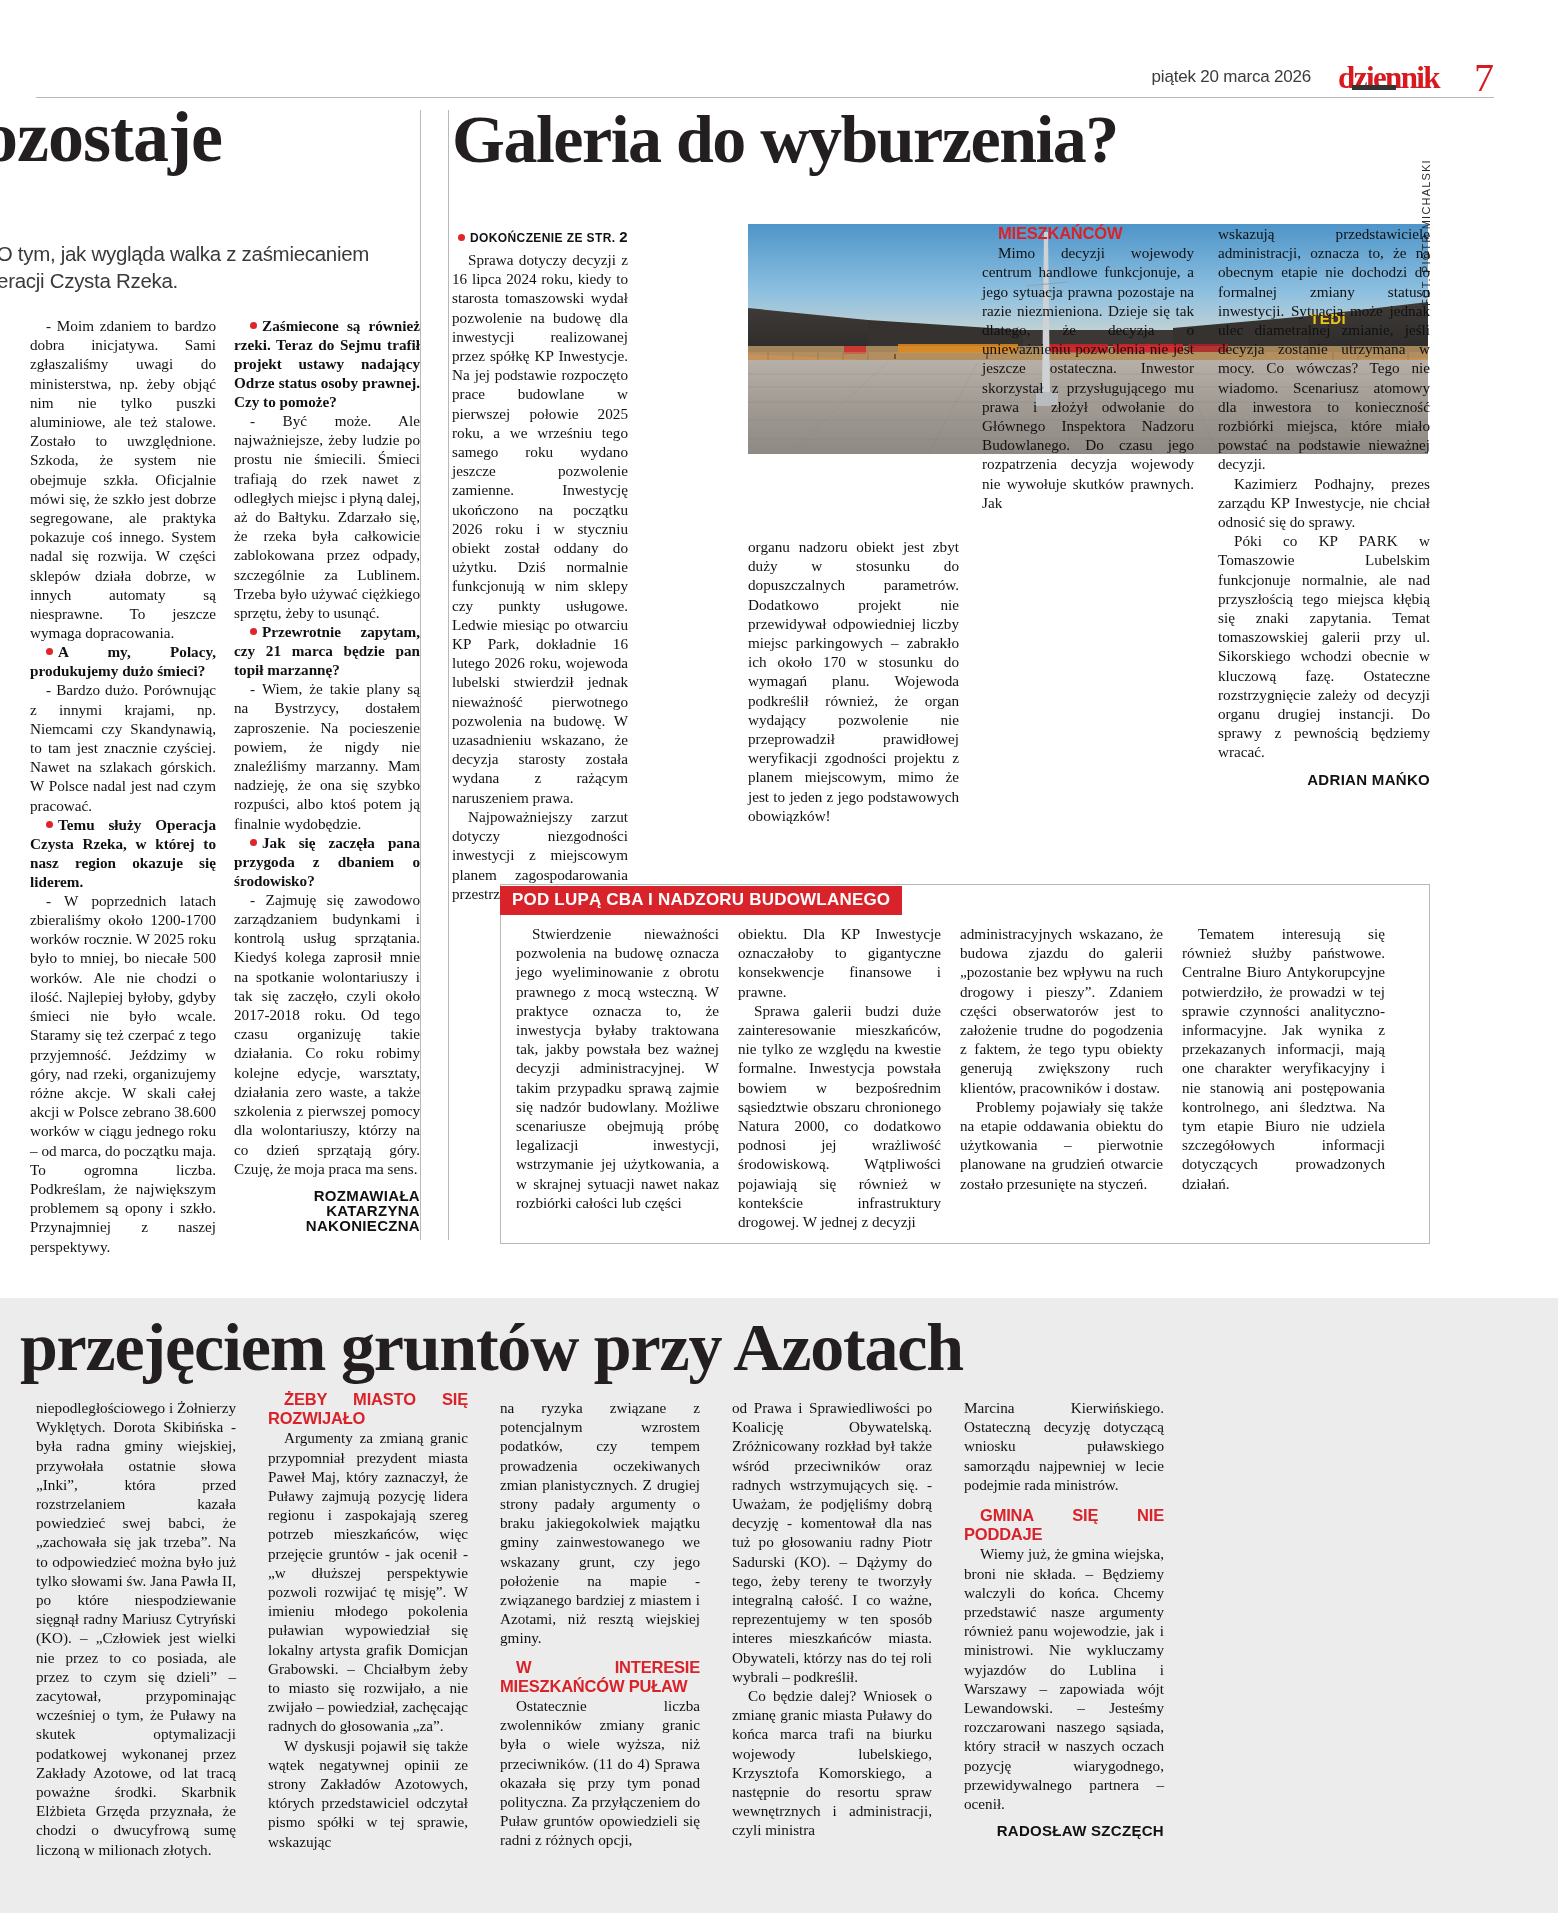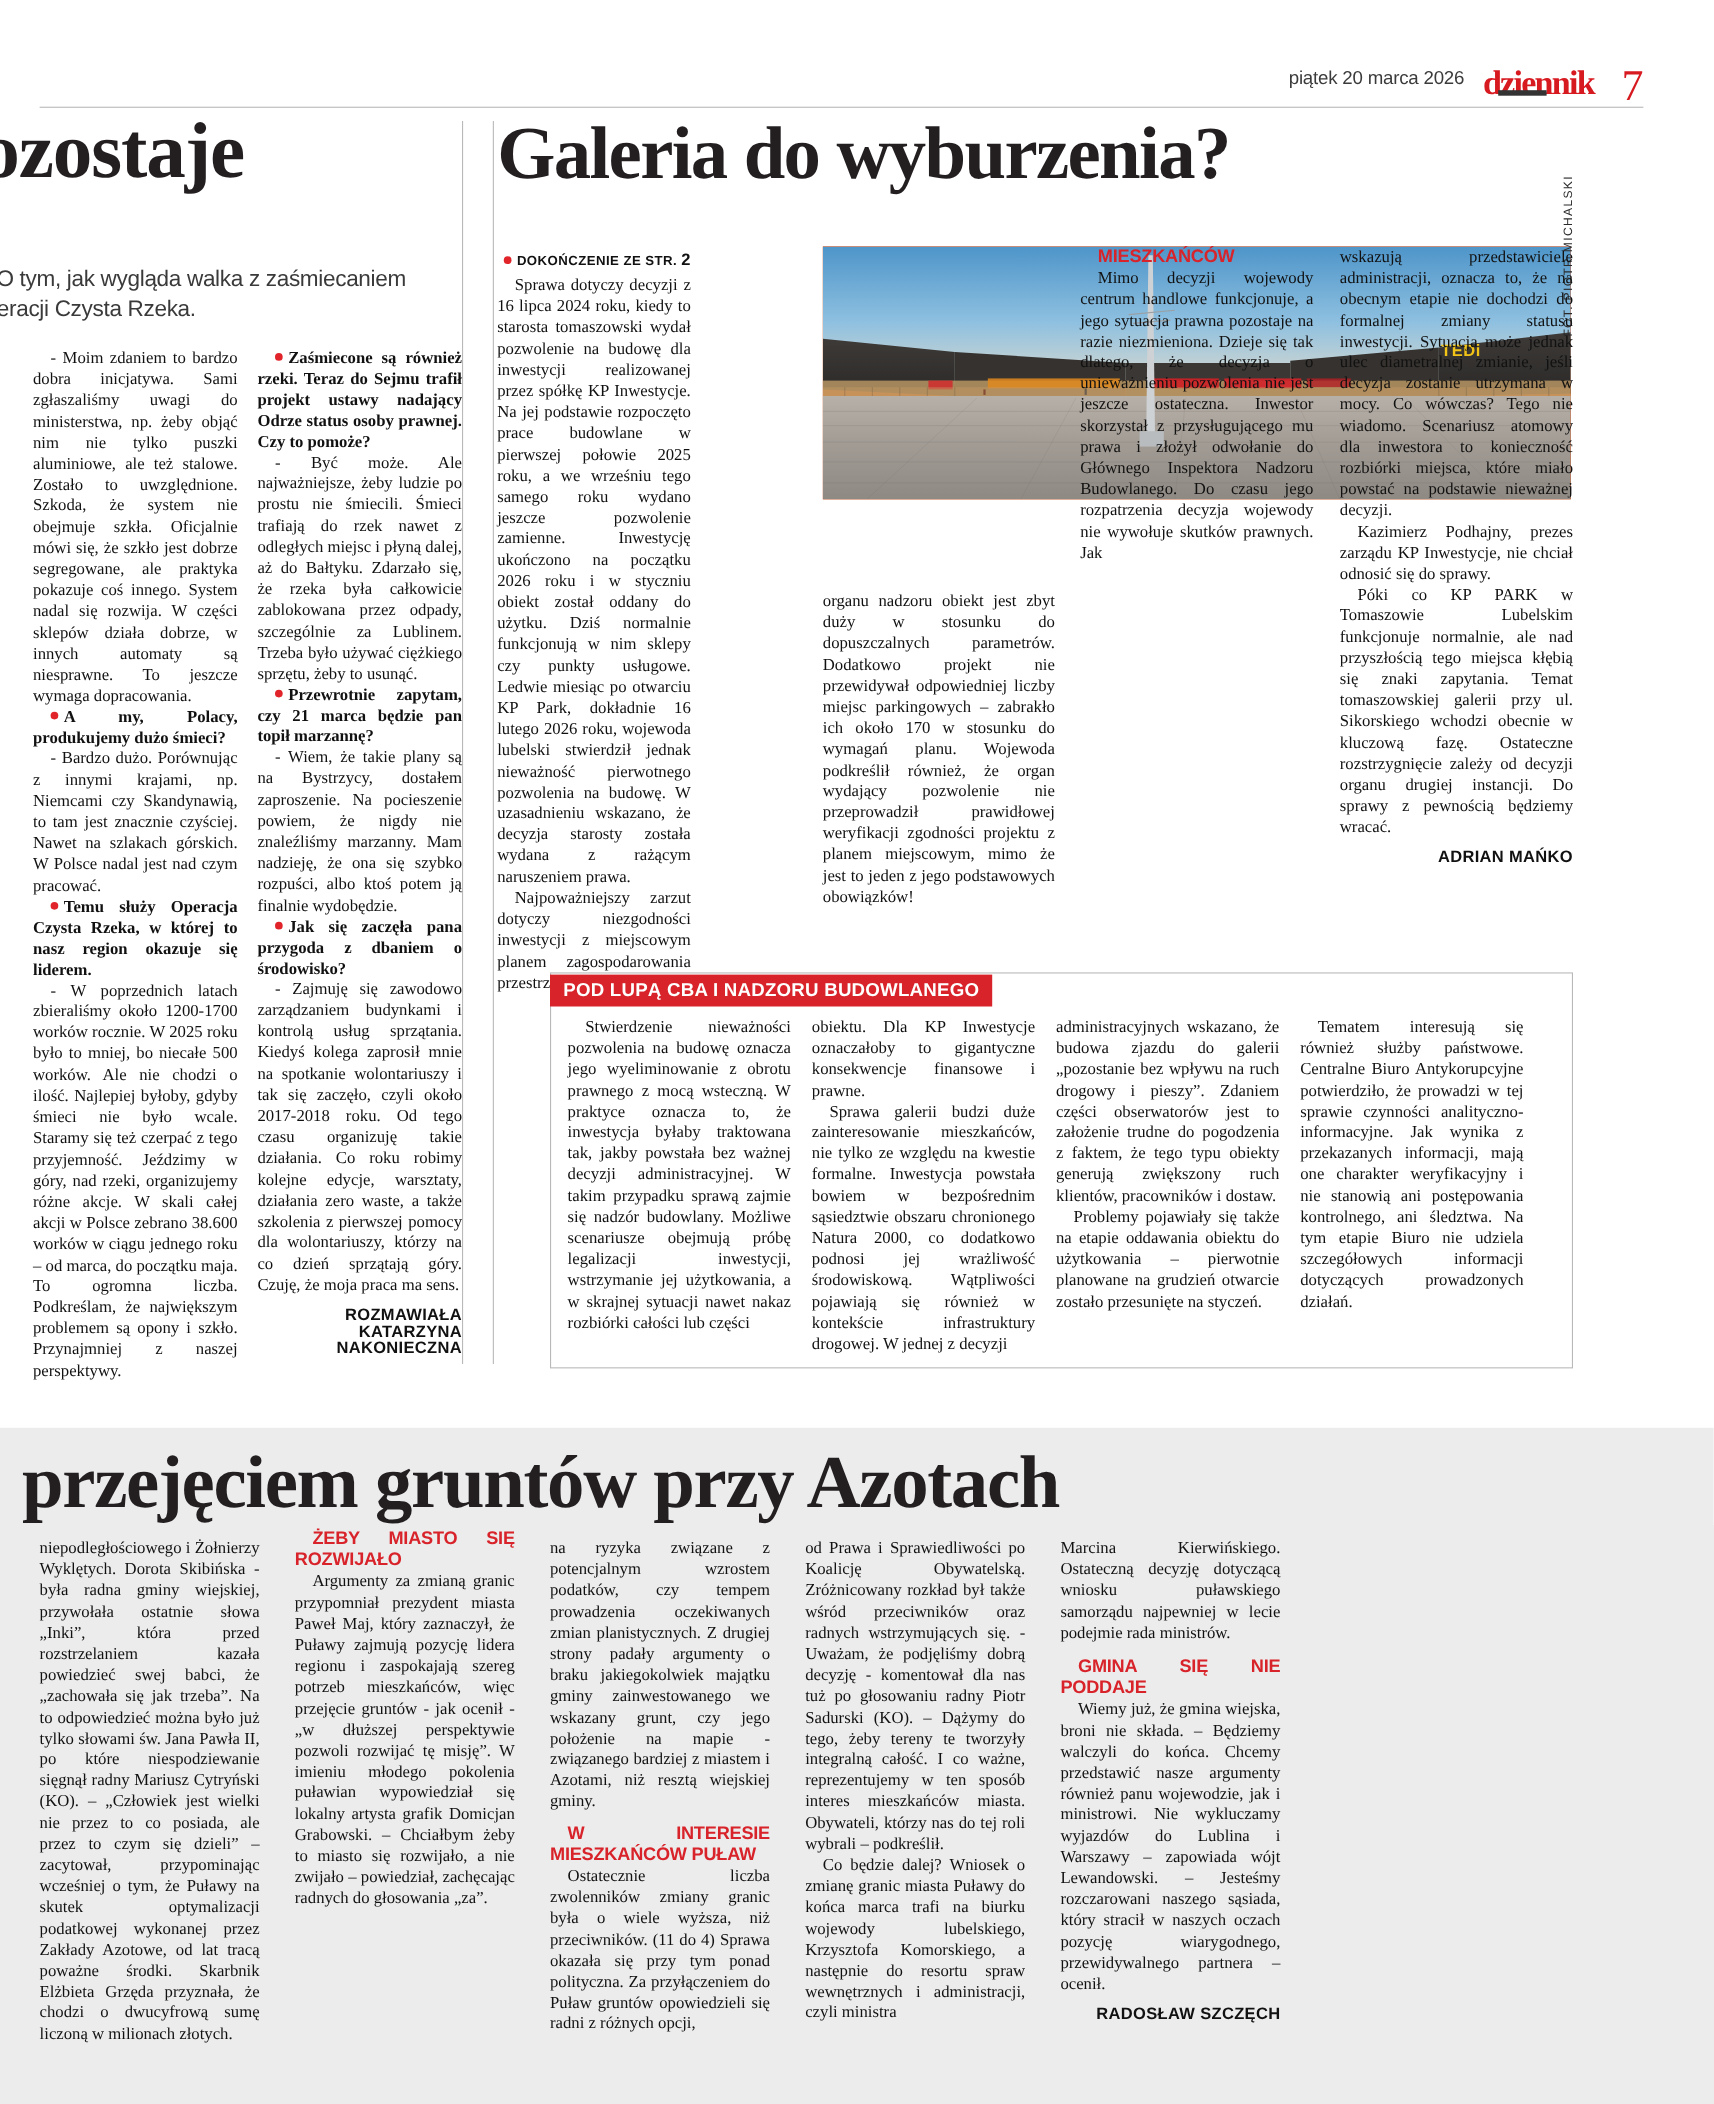--- a/index.html
+++ b/index.html
@@ -50,21 +50,21 @@
     color:#111;
   }
 
   
   #masthead {
     position:absolute; left:36px; top:60px; width:1458px; height:38px;
     border-bottom:1px solid #b9b9b9;
   }
   #masthead .inner{
     position:absolute; right:0; bottom:2px;
-    display:flex; align-items:flex-start; gap:17px;
+    display:flex; align-items:center; gap:27px;
   }
   #dateline {
     font-family:"Liberation Sans", sans-serif;
     font-size:17px; color:#3b3b3b; letter-spacing:-.2px;
     padding-bottom:3px;
   }
   #logo {
     font-family:"Liberation Serif", serif;
     font-weight:bold; font-style:normal;
     font-size:31px; line-height:28px;
@@ -367,20 +367,21 @@
   <h1>przejęciem gruntów przy Azotach</h1>
 </div>
 
 <div id="bcol1" class="body-col">
   <p class="noind">niepodległościowego i Żołnierzy Wyklętych. Dorota Skibińska - była radna gminy wiejskiej, przywołała ostatnie słowa „Inki”, która przed rozstrzelaniem kazała powiedzieć swej babci, że „zachowała się jak trzeba”. Na to odpowiedzieć można było już tylko słowami św. Jana Pawła II, po które niespodziewanie sięgnął radny Mariusz Cytryński (KO). – „Człowiek jest wielki nie przez to co posiada, ale przez to czym się dzieli” – zacytował, przypominając wcześniej o tym, że Puławy na skutek optymalizacji podatkowej wykonanej przez Zakłady Azotowe, od lat tracą poważne środki. Skarbnik Elżbieta Grzęda przyznała, że chodzi o dwucyfrową sumę liczoną w milionach złotych.</p>
 </div>
 
 <div id="bcol2" class="body-col">
   <p class="redhead">ŻEBY MIASTO SIĘ ROZWIJAŁO</p>
   <p>Argumenty za zmianą granic przypomniał prezydent miasta Paweł Maj, który zaznaczył, że Puławy zajmują pozycję lidera regionu i zaspokajają szereg potrzeb mieszkańców, więc przejęcie gruntów - jak ocenił - „w dłuższej perspektywie pozwoli rozwijać tę misję”. W imieniu młodego pokolenia puławian wypowiedział się lokalny artysta grafik Domicjan Grabowski. – Chciałbym żeby to miasto się rozwijało, a nie zwijało – powiedział, zachęcając radnych do głosowania „za”.</p>
+  <p>W dyskusji pojawił się także wątek negatywnej opinii ze strony Zakładów Azotowych, których przedstawiciel odczytał pismo spółki w tej sprawie, wskazując</p>
 </div>
 
 <div id="bcol3" class="body-col">
   <p class="noind">na ryzyka związane z potencjalnym wzrostem podatków, czy tempem prowadzenia oczekiwanych zmian planistycznych. Z drugiej strony padały argumenty o braku jakiegokolwiek majątku gminy zainwestowanego we wskazany grunt, czy jego położenie na mapie - związanego bardziej z miastem i Azotami, niż resztą wiejskiej gminy.</p>
   <p class="redhead" style="margin-top:10px">W INTERESIE MIESZKAŃCÓW PUŁAW</p>
   <p>Ostatecznie liczba zwolenników zmiany granic była o wiele wyższa, niż przeciwników. (11 do 4) Sprawa okazała się przy tym ponad polityczna. Za przyłączeniem do Puław gruntów opowiedzieli się radni z różnych opcji,</p>
 </div>
 
 <div id="bcol4" class="body-col">
   <p class="noind">od Prawa i Sprawiedliwości po Koalicję Obywatelską. Zróżnicowany rozkład był także wśród przeciwników oraz radnych wstrzymujących się. - Uważam, że podjęliśmy dobrą decyzję - komentował dla nas tuż po głosowaniu radny Piotr Sadurski (KO). – Dążymy do tego, żeby tereny te tworzyły integralną całość. I co ważne, reprezentujemy w ten sposób interes mieszkańców miasta. Obywateli, którzy nas do tej roli wybrali – podkreślił.</p>

